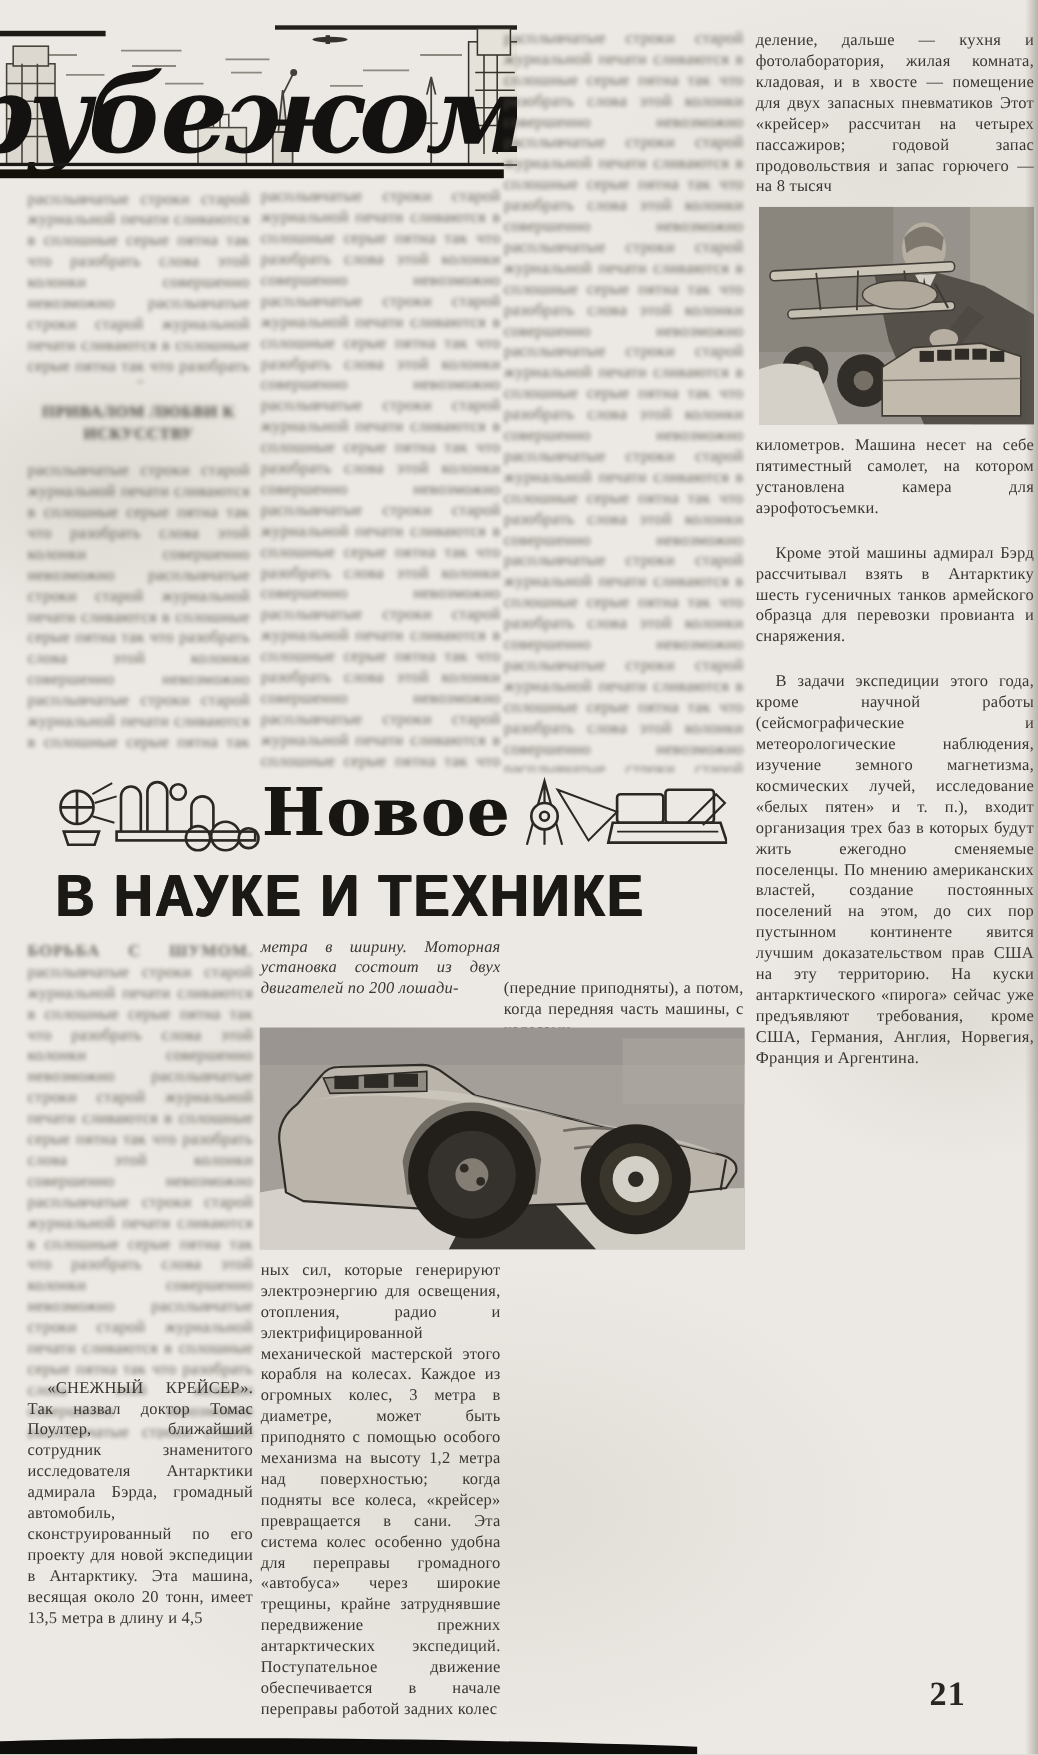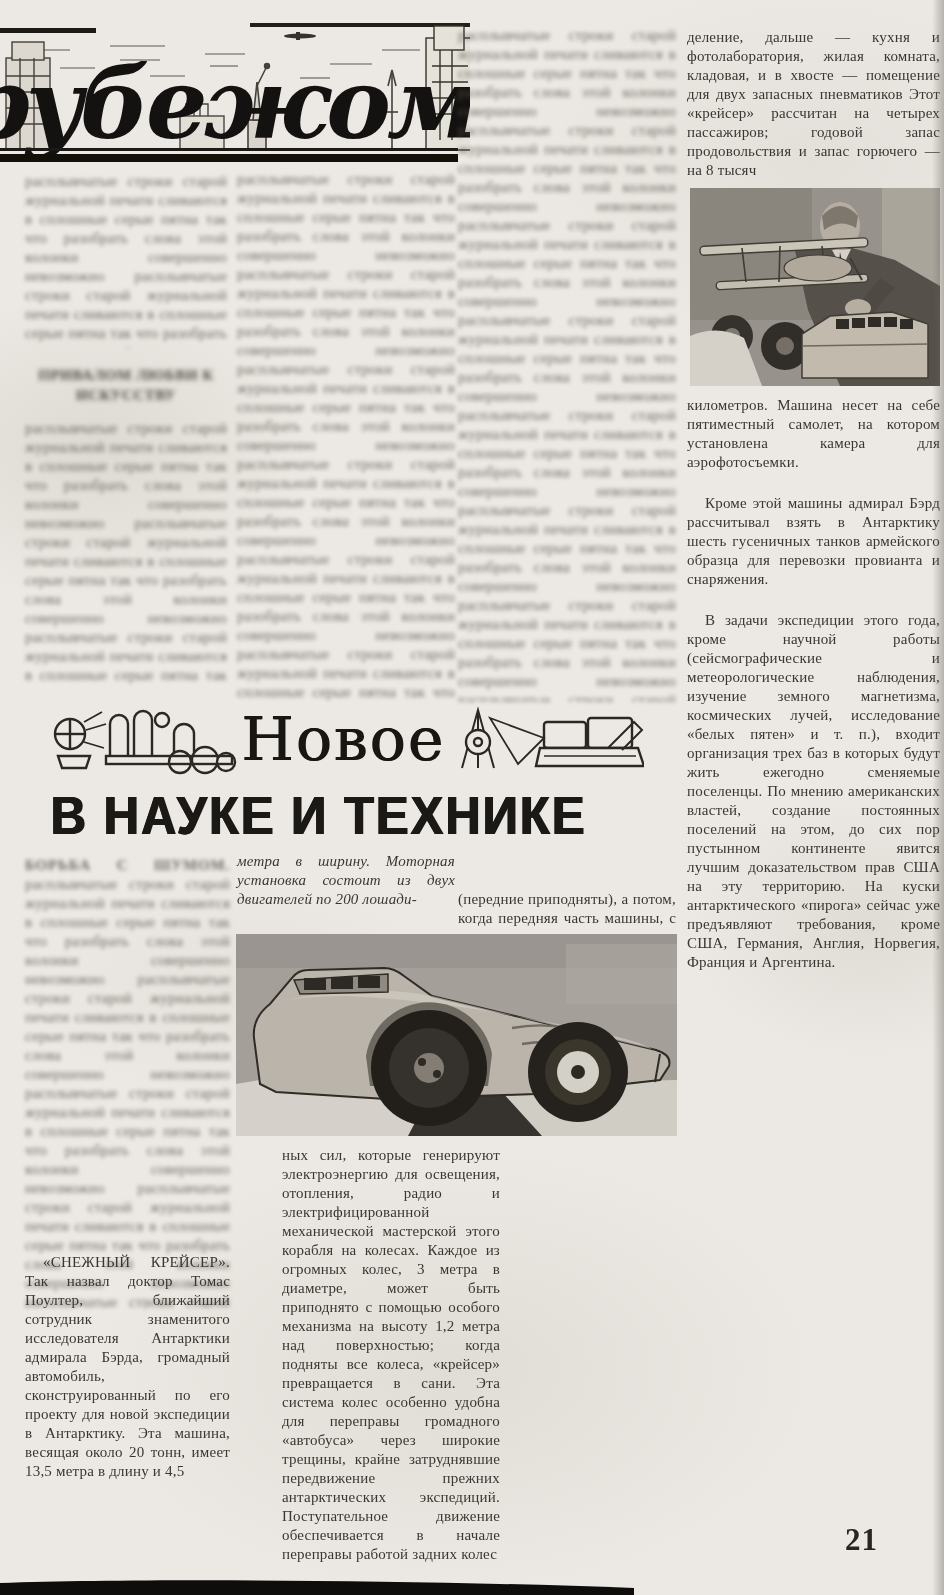--- a/index.html
+++ b/index.html
@@ -27,21 +27,21 @@
     margin:17px 4px 14px 4px;line-height:20px;letter-spacing:.5px;
   }
   .bold-start{font-weight:bold;letter-spacing:.8px;}
   .photo{position:absolute;}
   .photo svg{display:block;width:100%;height:100%;filter:blur(.3px) contrast(.97);}
   .banner{position:absolute;left:0;top:20px;width:470px;height:150px;}
   .banner svg{display:block;width:100%;height:100%;}
   .science-header{position:absolute;left:50px;top:700px;width:594px;color:#1d1b18;}
   .sh-line1{display:flex;align-items:center;justify-content:space-between;height:82px;}
   .sh-title1{
-    font-family:"DejaVu Serif",serif;font-weight:normal;font-size:60px;
+    font-family:"DejaVu Serif",serif;font-weight:bold;font-size:60px;
     letter-spacing:2px;color:#181613;transform:translateY(-2px);
     text-shadow:1px 0 0 #181613;
     white-space:nowrap;
   }
   .sh-line2{
     font-family:"Liberation Sans",sans-serif;font-weight:bold;font-size:49px;
     letter-spacing:2px;text-align:justify;color:#1b1916;margin-top:2px;
     transform:scaleY(1.1);transform-origin:top left;white-space:nowrap;
     text-shadow:1.4px 0 0 #1b1916, 0 .7px 0 #1b1916;
   }
@@ -282,21 +282,21 @@
 
       <circle cx="342" cy="138" r="50" fill="#221f1a"></circle>
       <circle cx="342" cy="138" r="33" fill="#393429"></circle>
       <circle cx="342" cy="138" r="21" fill="#d6d2c9"></circle>
       <circle cx="342" cy="138" r="7" fill="#2a2621"></circle>
 
       <line x1="424" y1="120" x2="419" y2="148" stroke="#2d2924" stroke-width="2"></line>
     </svg>
   </div>
 
-  <div class="textcol" style="left:237px;top:1146px;width:218px;margin-left:45px;">
+  <div class="textcol" style="left:237px;top:1146px;width:218px;">
     <p>ных сил, которые генерируют электроэнергию для освещения, отопления, радио и электрифицированной механической мастерской этого корабля на колесах. Каждое из огромных колес, 3 метра в диаметре, может быть приподнято с помощью особого механизма на высоту 1,2 метра над поверхностью; когда подняты все колеса, «крейсер» превращается в сани. Эта система колес особенно удобна для переправы громадного «автобуса» через широкие трещины, крайне затруднявшие передвижение прежних антарктических экспедиций. Поступательное движение обеспечивается в начале переправы работой задних колес</p>
   </div>
 
   <div class="page-number">21</div>
 
   <div class="bottom-bar">
     <svg viewBox="0 0 634 17" width="634" height="17">
       <path d="M0 5 C150 0 420 2 634 10 L634 17 L0 17 Z" fill="#0e0d0b"></path>
     </svg>
   </div>

